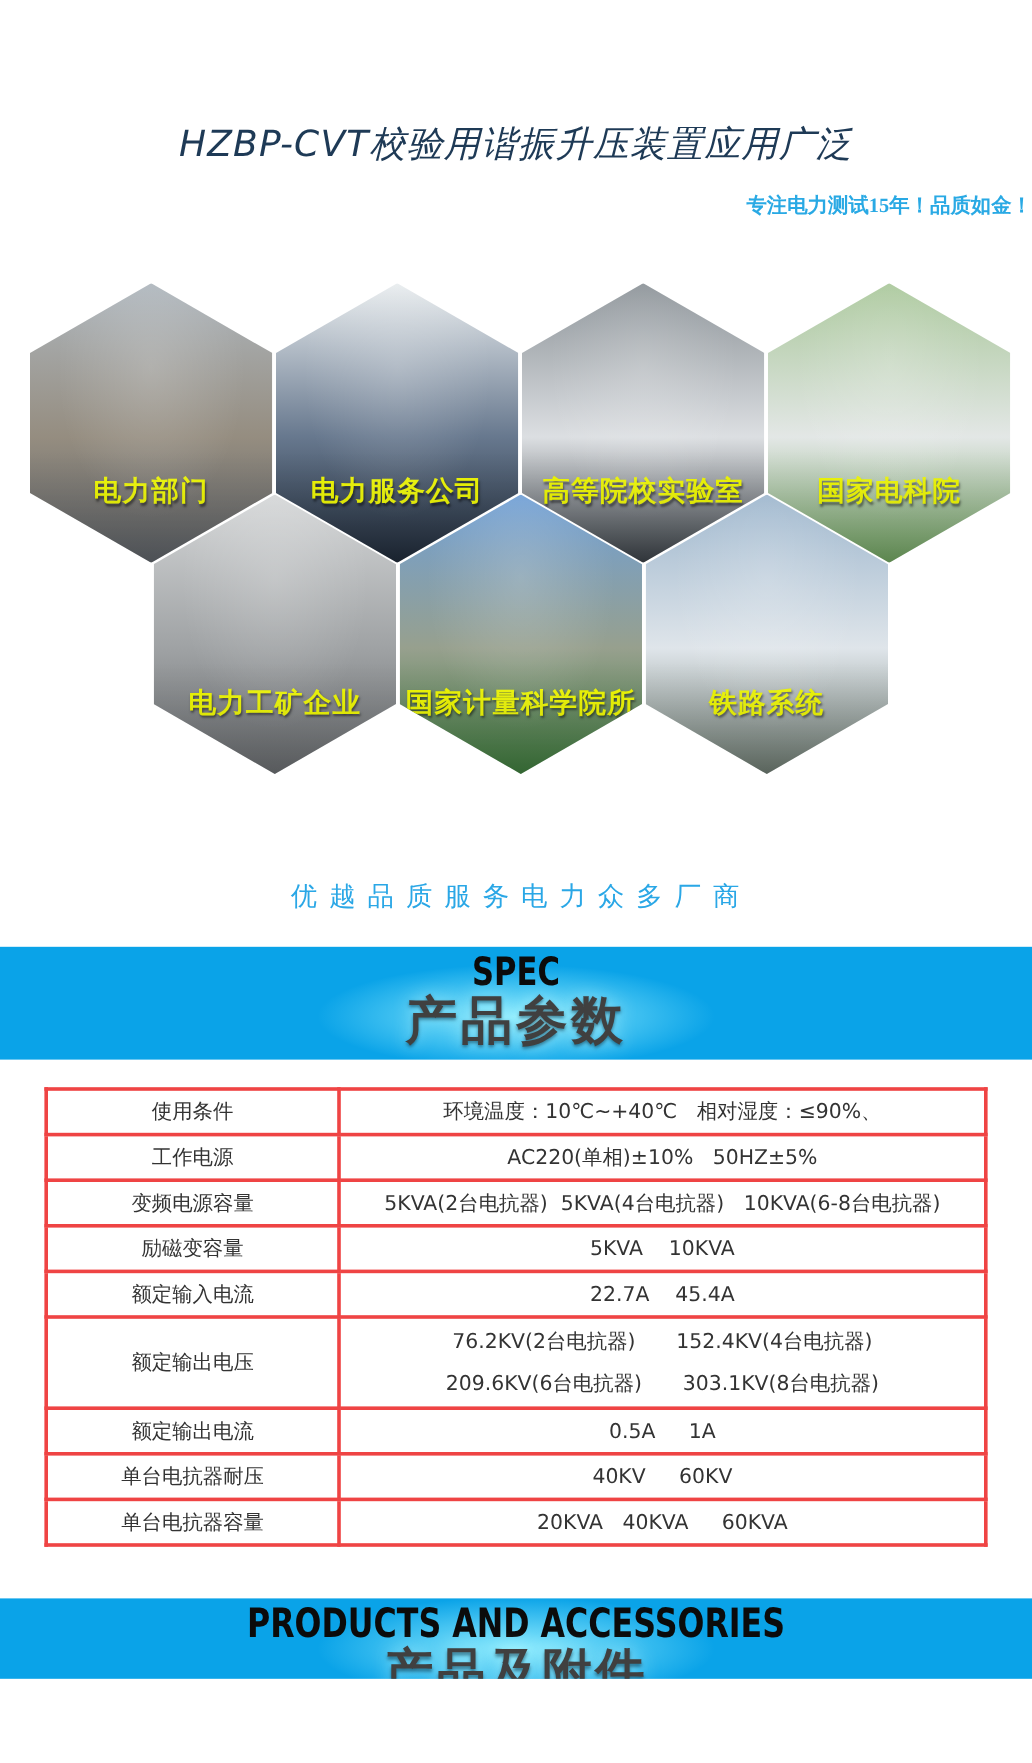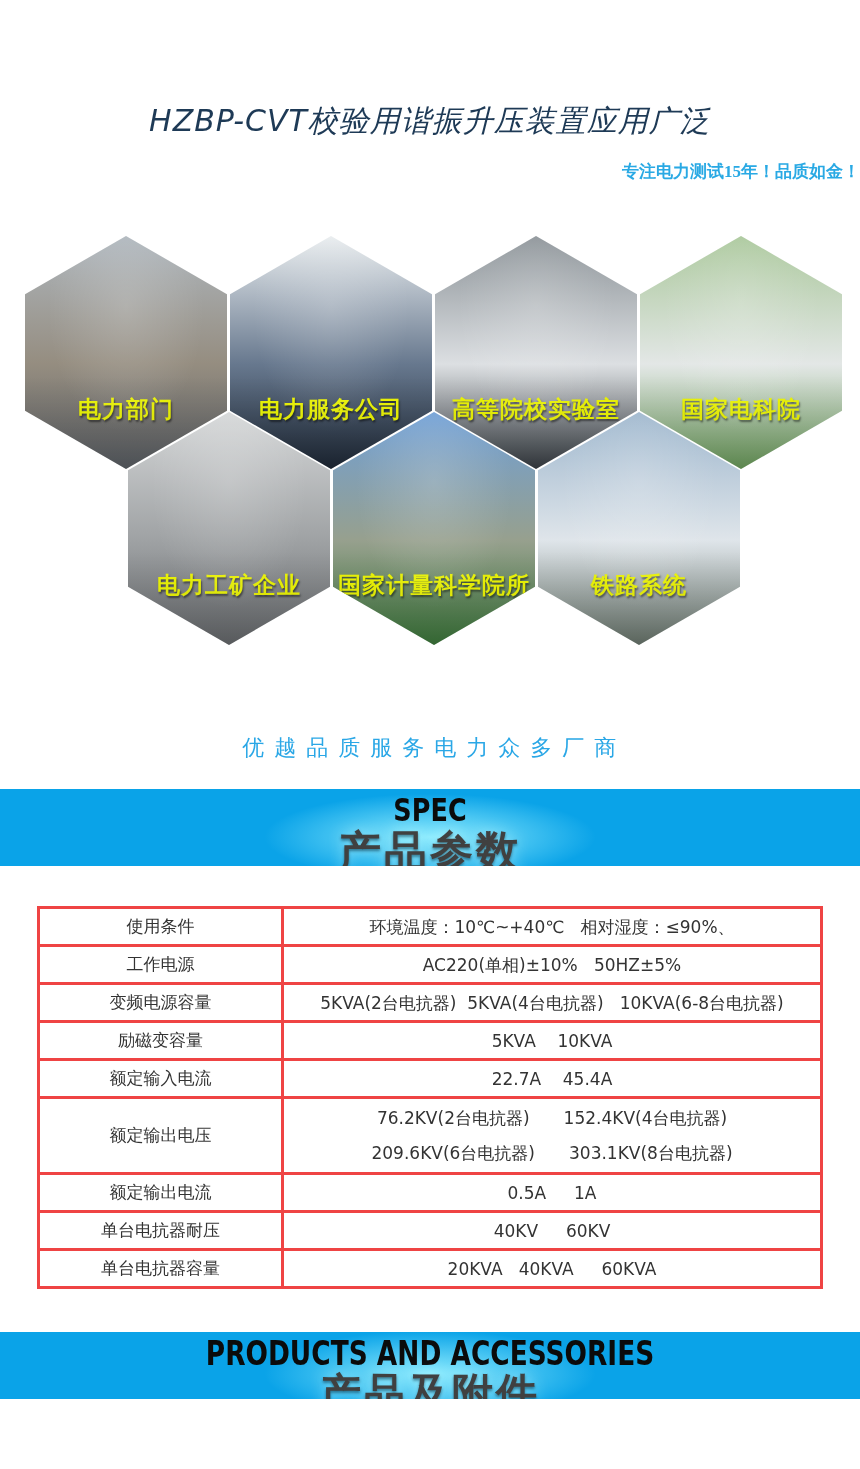--- a/index.html
+++ b/index.html
@@ -27,21 +27,21 @@
   .hex::after{content:"";position:absolute;inset:0;
        background:radial-gradient(ellipse at 50% 30%,rgba(255,255,255,.18),rgba(0,0,0,0) 55%),
                   linear-gradient(0deg,rgba(0,0,0,.18),rgba(0,0,0,0) 40%);}
 
   
   .slogan{position:absolute;top:694px;left:0;width:860px;text-align:center;
        font-size:22px;line-height:27px;color:#2aa7e6;letter-spacing:1.5px;margin-top:40px;}
 
   
   .banner{position:absolute;left:0;width:860px;overflow:hidden;text-align:center;}
-  .spec-banner{top:789px;height:77px;}
+  .spec-banner{top:789px;height:94px;}
   .acc-banner{top:1332px;height:67px;}
   .banner-glow{position:absolute;left:50%;top:62%;transform:translate(-50%,-50%);
        width:460px;height:120px;pointer-events:none;
        background:radial-gradient(ellipse closest-side,rgba(150,240,255,.95),rgba(150,240,255,0) 72%);}
   .banner-en{position:relative;margin-top:5px;font-size:29px;line-height:33px;font-weight:bold;
        color:#0b0b0b;letter-spacing:0px;transform:scale(.88,1.12);}
   .banner-cn{position:relative;font-size:43px;line-height:48px;font-weight:bold;color:#404040;
        letter-spacing:3px;text-shadow:0 2px 3px rgba(0,40,60,.55),0 0 14px rgba(190,250,255,.6);}
   .acc-banner .banner-en{font-size:30px;}
   .acc-banner .banner-cn{font-size:41px;line-height:46px;}

